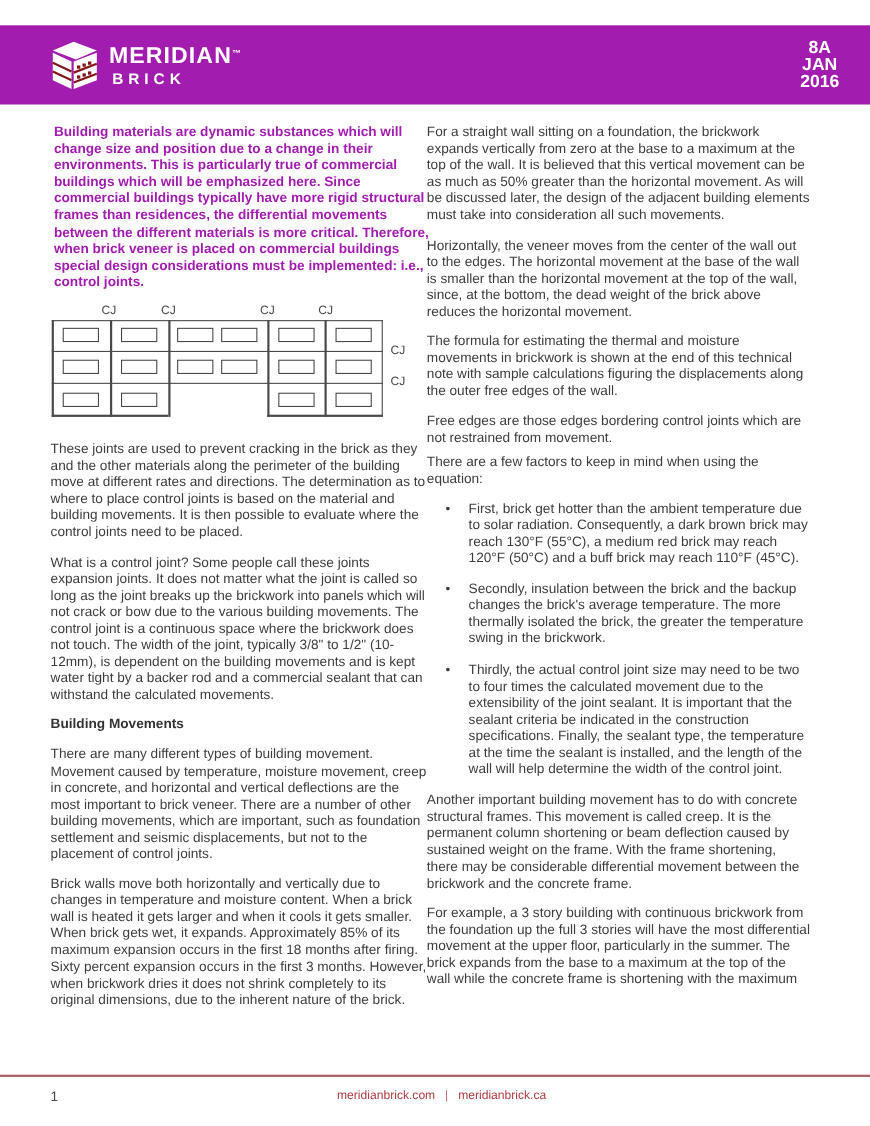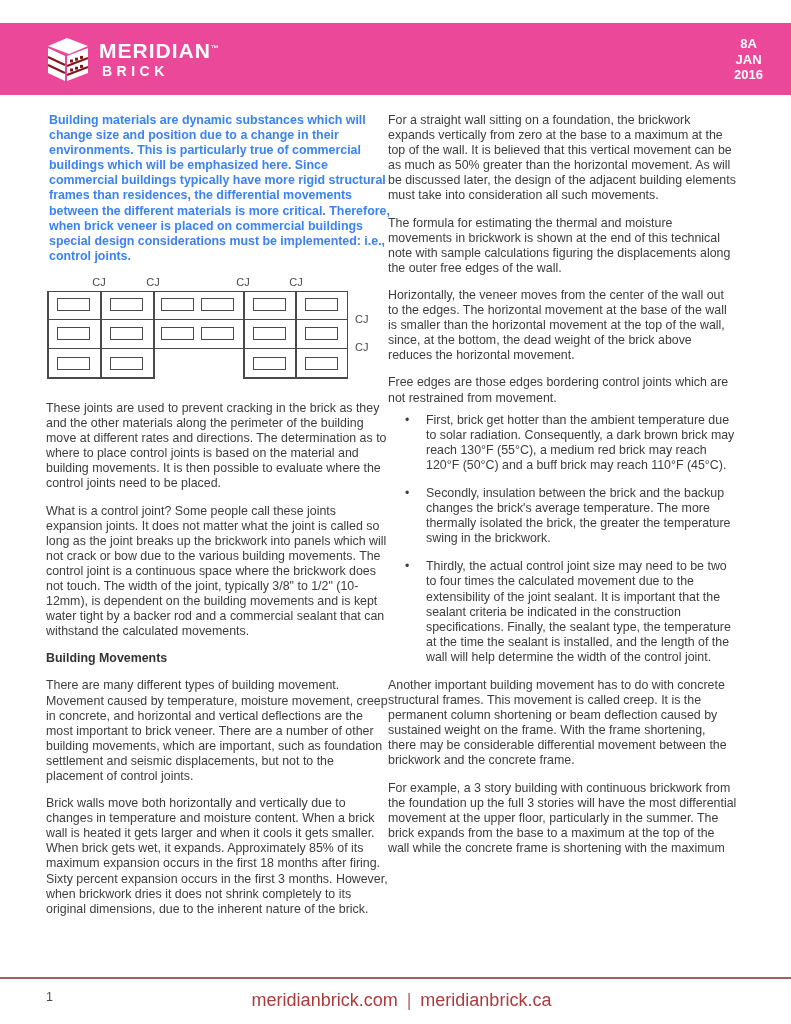--- a/index.html
+++ b/index.html
@@ -1,51 +1,51 @@
 <!DOCTYPE html>
 <html><head>
 <meta charset="utf-8">
 <style>
   html,body { margin:0; padding:0; }
   body {
     width:791px; height:1024px; position:relative; overflow:hidden;
     background:#ffffff; font-family:"Liberation Sans", sans-serif;
   }
   
-  .header-band { position:absolute; top:23px; left:0; width:791px; height:72px; background:#ec4899; }
+  .header-band { position:absolute; top:23px; left:0; width:791px; height:72px; background:#a21caf; }
   .logo { position:absolute; left:44px; top:11px; display:flex; align-items:center; }
   .logo-icon { width:46px; height:50px; margin-right:9px; }
   .brand-text { color:#ffffff; }
   .brand-name { font-size:21px; font-weight:bold; letter-spacing:1px; line-height:22px; }
   .brand-tm { font-size:8px; vertical-align:top; position:relative; top:-2px; }
   .brand-sub { font-size:14px; font-weight:bold; letter-spacing:4.5px; margin-top:1px; margin-left:3px; }
   .doc-title { position:absolute; left:549px; top:26px; transform:translateX(-50%); color:#ffffff; font-weight:bold; font-size:17px; white-space:nowrap; }
-  .issue-block { position:absolute; right:28px; top:13px; text-align:center; color:#ffffff; font-weight:bold; font-size:13px; line-height:15.5px; }
+  .issue-block { position:absolute; right:28px; top:13px; text-align:center; color:#ffffff; font-weight:bold; font-size:16px; line-height:15.5px; }
   
   .content { position:absolute; top:113px; left:0; width:791px; height:860px; overflow:hidden; font-size:12.4px; line-height:15.1px; color:#3d3d3d; }
   .col-left  { position:absolute; left:46px;  top:0; width:346px; }
   .col-right { position:absolute; left:388px; top:0; width:349px; }
   .content p { margin:0 0 12px 0; }
-  .intro { font-weight:bold; color:#3b82f6; padding-left:3px; }
+  .intro { font-weight:bold; color:#a21caf; padding-left:3px; }
   .section-heading { font-weight:bold; color:#333333; margin:0 0 12px 0; }
   .tight { margin-bottom:7px !important; }
   .bullet-item { display:flex; padding-left:17px; margin:0 0 13px 0; }
   .bullet-marker { width:21px; flex:none; }
   .bullet-text { flex:1; }
   
   .diagram { position:relative; width:340px; height:106px; margin:4px 0 19px 0; }
   .cj-top  { position:absolute; top:-1px; transform:translateX(-50%); font-size:11px; color:#4a4a4a; }
   .cj-side { position:absolute; left:309px; font-size:11px; color:#4a4a4a; }
   .wall { position:absolute; left:1px; top:15px; width:301px; height:88px; }
   .ln  { position:absolute; background:#4a4a4a; }
   .win { position:absolute; width:33px; height:13px; border:1.5px solid #4a4a4a; box-sizing:border-box; background:#ffffff; }
   
   .footer { position:absolute; top:977px; left:0; width:791px; height:47px; border-top:2px solid #a85d61; }
   .page-num { position:absolute; left:46px; top:11px; font-size:12.5px; color:#4a4a4a; }
-  .footer-links { text-align:center; margin-top:11px; font-size:18px; color:#ae3a3e;padding-left:12px; }
+  .footer-links { text-align:center; margin-top:11px; font-size:11px; color:#ae3a3e;padding-left:12px; }
   .footer-links a { color:#ae3a3e; text-decoration:none; }
   .link-sep { color:#b8686b; padding:0 9px; }
 </style>
 </head>
 <body>
 
 <div class="header-band">
   <div class="logo">
     <svg class="logo-icon" viewBox="0 0 46 48" xmlns="http://www.w3.org/2000/svg">
       <polygon points="4,11 23,3 44,11 25,19" fill="#ffffff"></polygon>
@@ -123,23 +123,24 @@
 
     <p>These joints are used to prevent cracking in the brick as they and the other materials along the perimeter of the building move at different rates and directions. The determination as to where to place control joints is based on the material and building movements. It is then possible to evaluate where the control joints need to be placed.</p>
     <p>What is a control joint? Some people call these joints expansion joints. It does not matter what the joint is called so long as the joint breaks up the brickwork into panels which will not crack or bow due to the various building movements. The control joint is a continuous space where the brickwork does not touch. The width of the joint, typically 3/8" to 1/2" (10-12mm), is dependent on the building movements and is kept water tight by a backer rod and a commercial sealant that can withstand the calculated movements.</p>
     <div class="section-heading">Building Movements</div>
     <p>There are many different types of building movement. Movement caused by temperature, moisture movement, creep in concrete, and horizontal and vertical deflections are the most important to brick veneer. There are a number of other building movements, which are important, such as foundation settlement and seismic displacements, but not to the placement of control joints.</p>
     <p>Brick walls move both horizontally and vertically due to changes in temperature and moisture content. When a brick wall is heated it gets larger and when it cools it gets smaller. When brick gets wet, it expands. Approximately 85% of its maximum expansion occurs in the first 18 months after firing. Sixty percent expansion occurs in the first 3 months. However, when brickwork dries it does not shrink completely to its original dimensions, due to the inherent nature of the brick.</p>
   </div>
 
   <div class="col-right">
     <p>For a straight wall sitting on a foundation, the brickwork expands vertically from zero at the base to a maximum at the top of the wall. It is believed that this vertical movement can be as much as 50% greater than the horizontal movement. As will be discussed later, the design of the adjacent building elements must take into consideration all such movements.</p>
+    <p>Horizontally, the veneer moves from the center of the wall out to the edges. The horizontal movement at the base of the wall is smaller than the horizontal movement at the top of the wall, since, at the bottom, the dead weight of the brick above reduces the horizontal movement.</p>
     <p>The formula for estimating the thermal and moisture movements in brickwork is shown at the end of this technical note with sample calculations figuring the displacements along the outer free edges of the wall.</p>
-    <p>Horizontally, the veneer moves from the center of the wall out to the edges. The horizontal movement at the base of the wall is smaller than the horizontal movement at the top of the wall, since, at the bottom, the dead weight of the brick above reduces the horizontal movement.</p>
     <p class="tight">Free edges are those edges bordering control joints which are not restrained from movement.</p>
+    <p>There are a few factors to keep in mind when using the equation:</p>
 
     <div class="bullet-item">
       <span class="bullet-marker">•</span>
       <span class="bullet-text">First, brick get hotter than the ambient temperature due to solar radiation. Consequently, a dark brown brick may reach 130°F (55°C), a medium red brick may reach 120°F (50°C) and a buff brick may reach 110°F (45°C).</span>
     </div>
     <div class="bullet-item">
       <span class="bullet-marker">•</span>
       <span class="bullet-text">Secondly, insulation between the brick and the backup changes the brick's average temperature. The more thermally isolated the brick, the greater the temperature swing in the brickwork.</span>
     </div>
     <div class="bullet-item">

